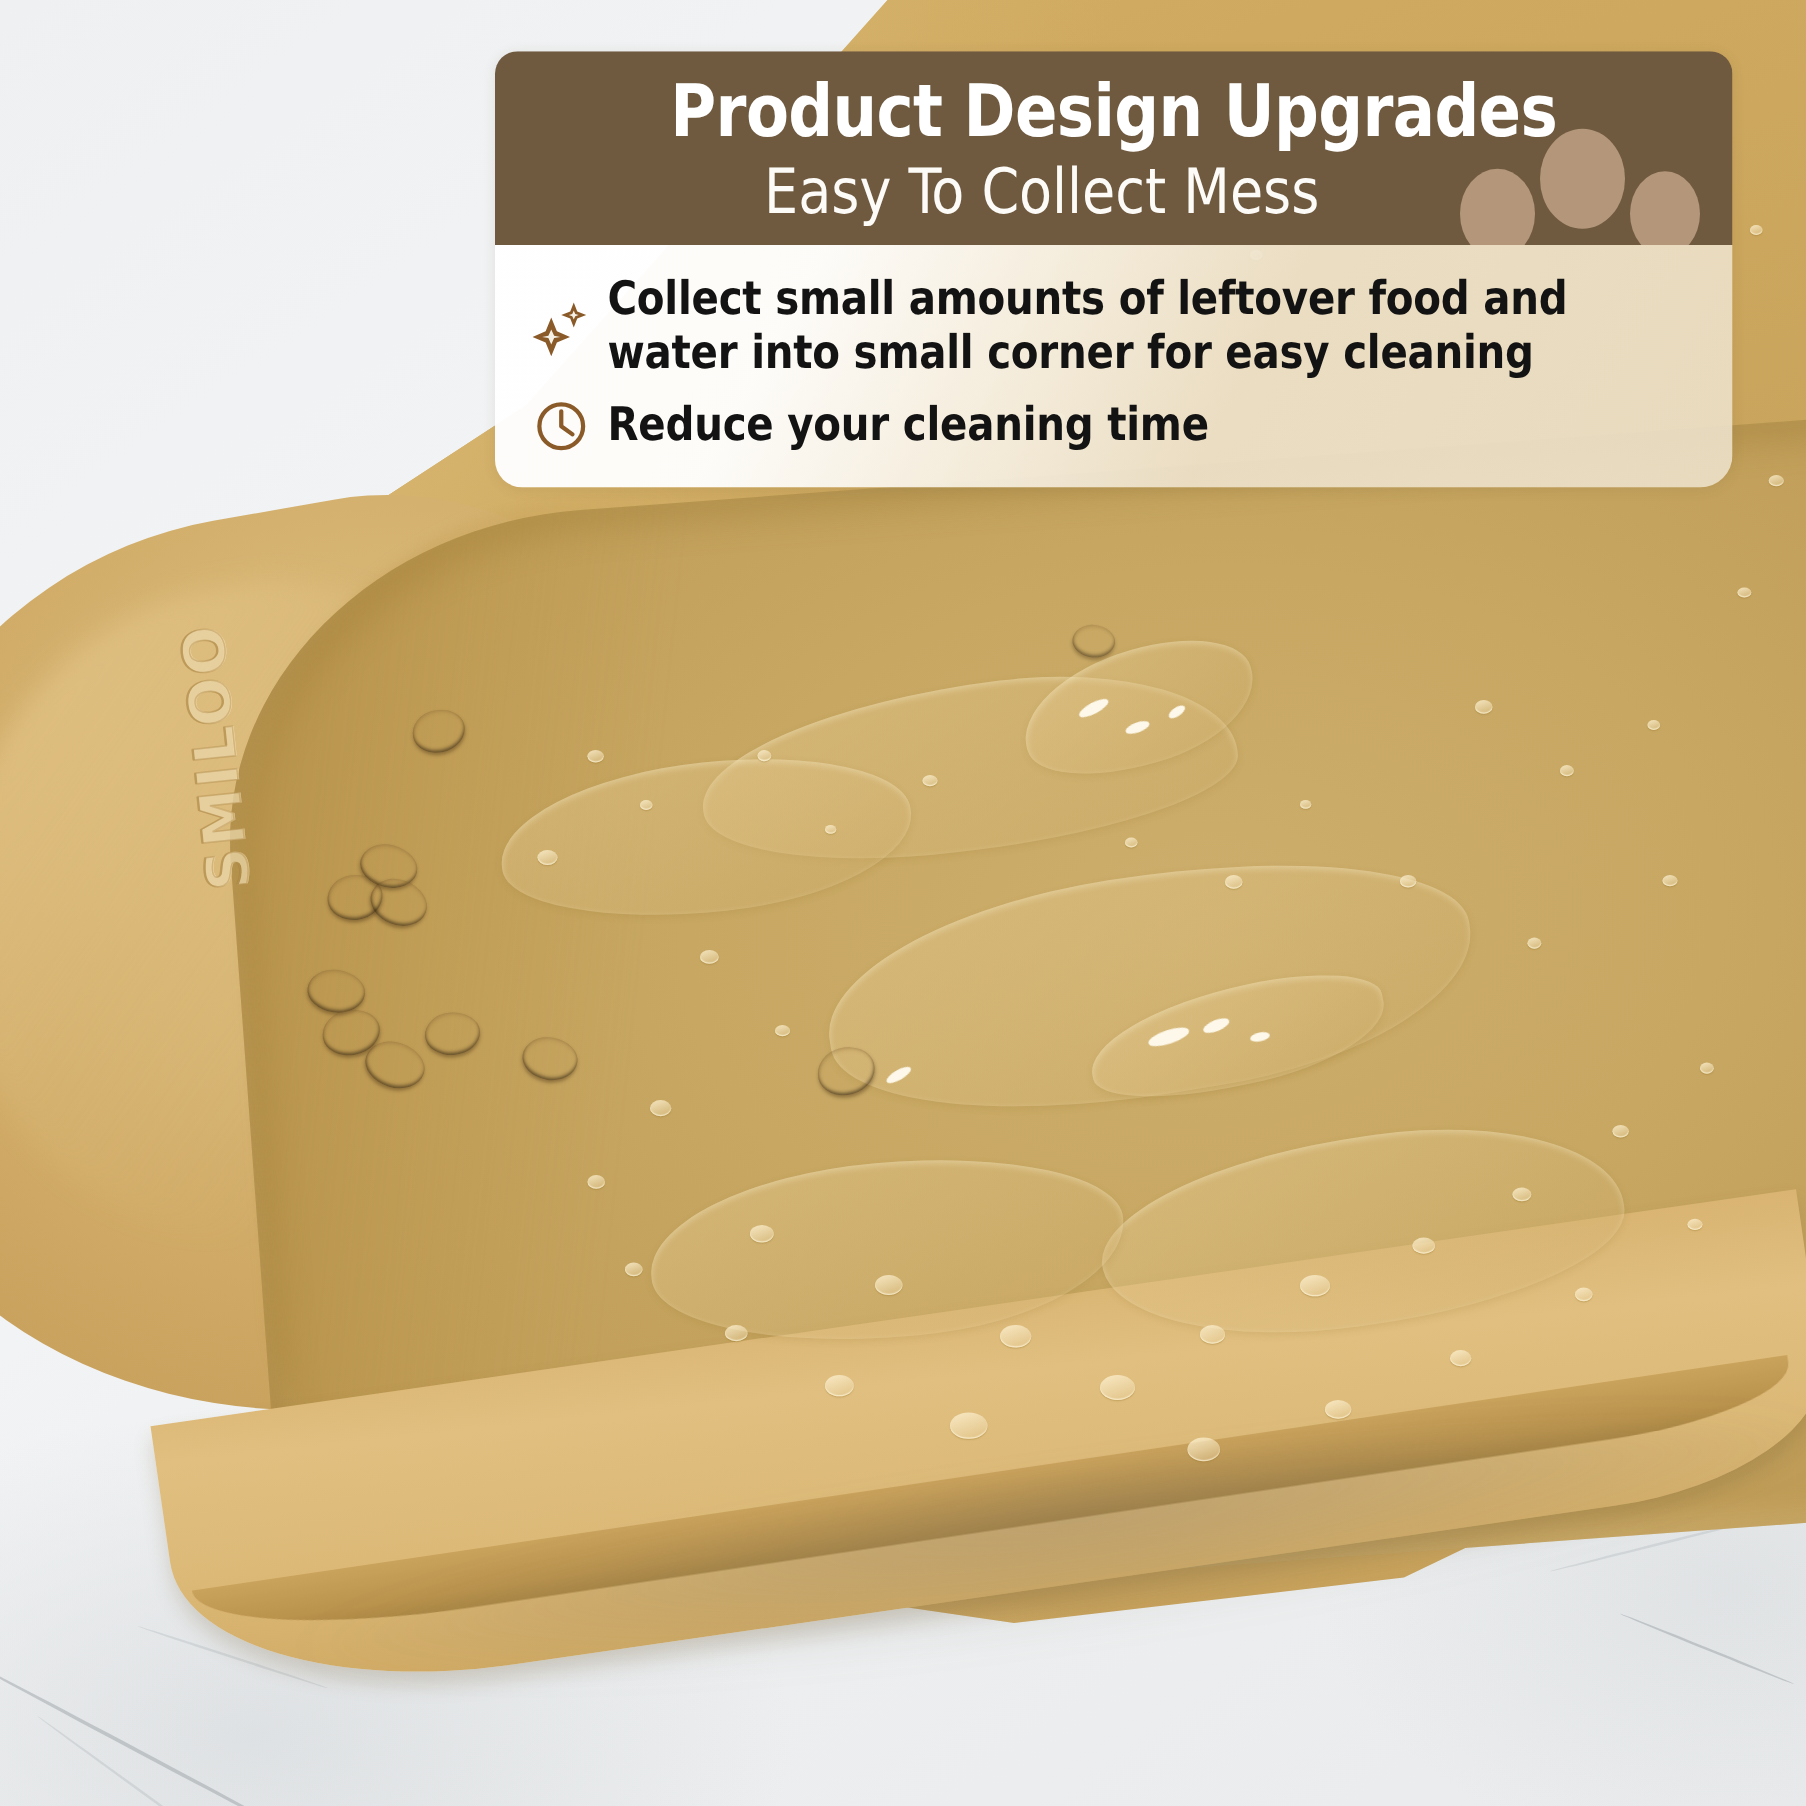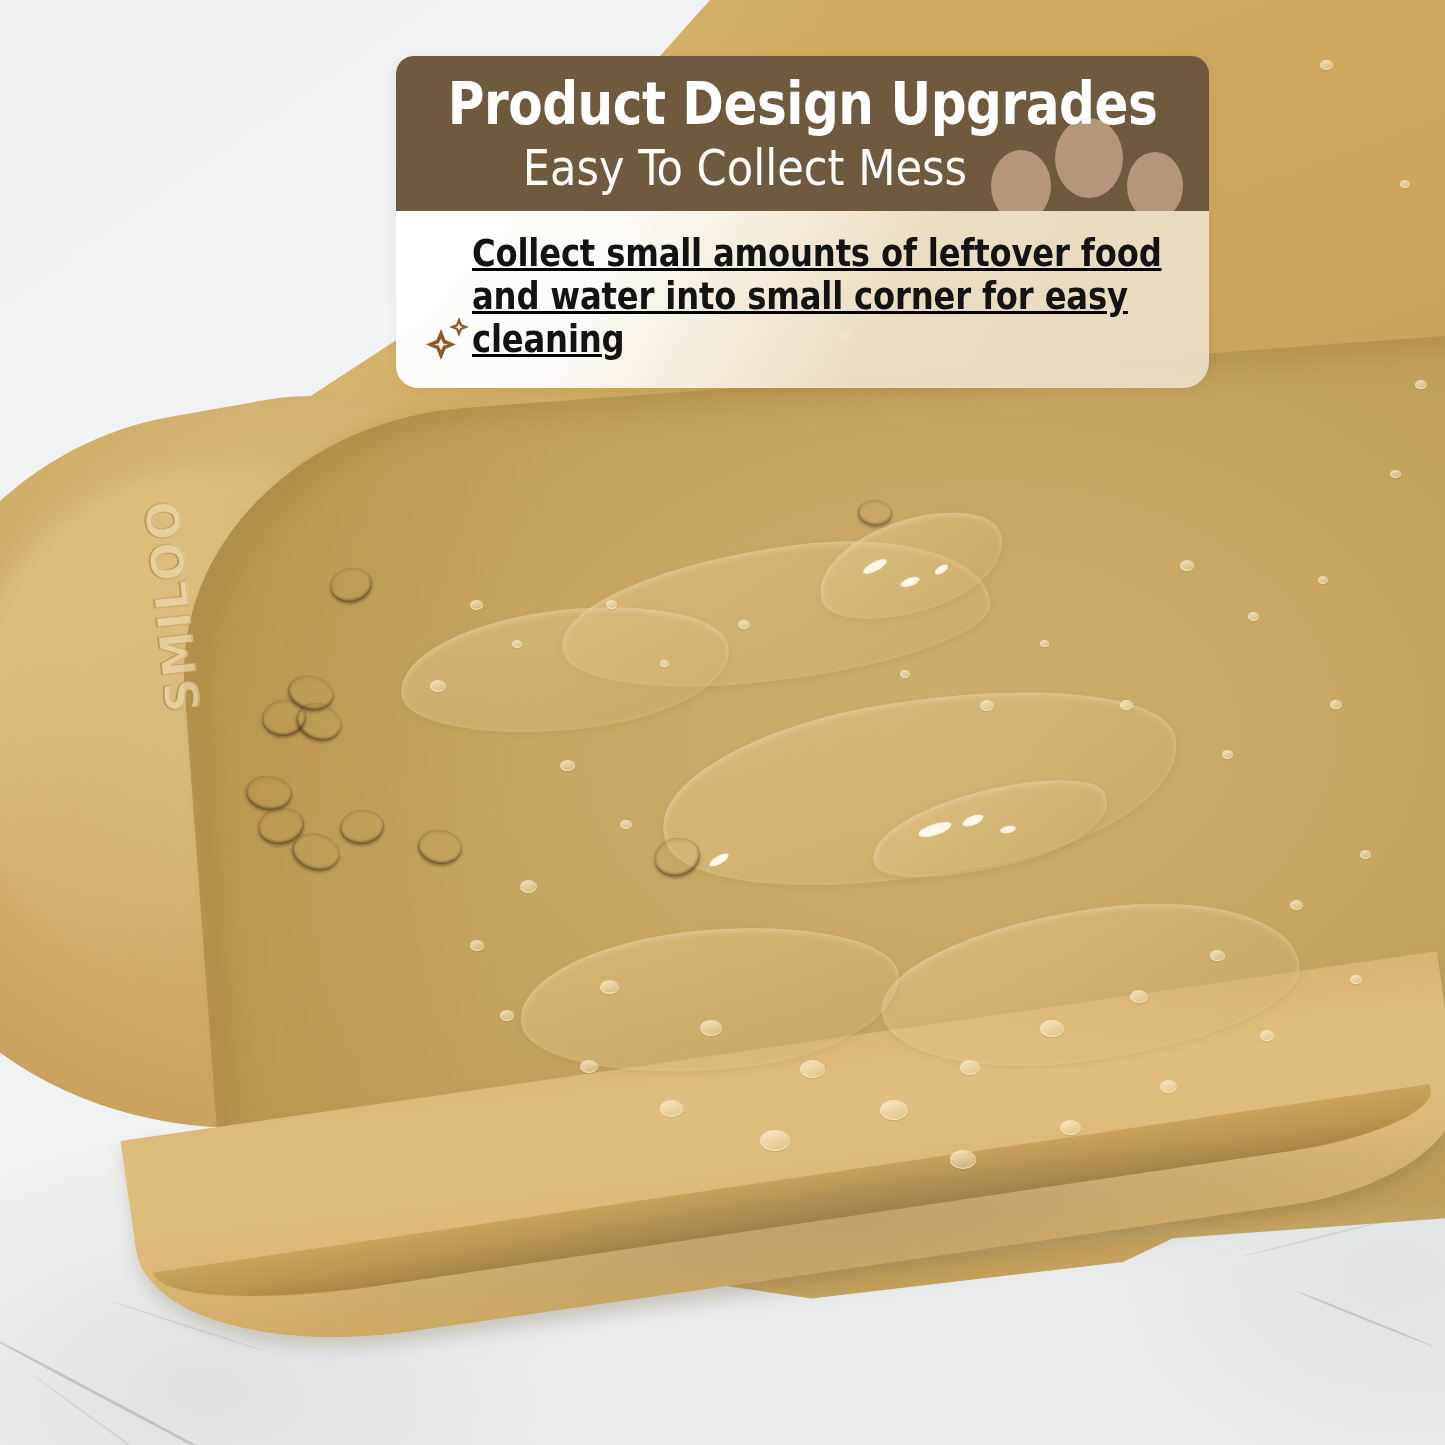--- a/index.html
+++ b/index.html
@@ -180,22 +180,22 @@
   }
   .kibble{
     position:absolute;border-radius:48% 52% 50% 50%/52% 48% 52% 48%;
     background:radial-gradient(ellipse at 34% 30%, #6b4a2a 0%, #523venue 0%, #4e361d 55%, #3a2614 100%);
     box-shadow:0 2px 3px rgba(80,56,24,.45), inset 0 -2px 3px rgba(30,18,8,.55), inset 1px 2px 3px rgba(150,112,60,.35);
   }
 
   
   .card{
     position:absolute;
-    left:396px;top:56px;
-    width:813px;
+    left:396px;top:41px;
+    width:990px;
     border-radius:18px 18px 26px 22px;
     overflow:hidden;
     box-shadow:0 2px 10px rgba(90,70,40,.10);
   }
   .card-head{
     position:relative;
     background:#6f5a40;
     padding:18px 26px 16px 26px;
     overflow:hidden;
   }
@@ -220,21 +220,21 @@
     white-space:nowrap;
     padding-right:120px;
     transform:scaleX(.96);
   }
   .card-body{
     position:relative;
     padding:22px 26px 26px 30px;
     background:
       linear-gradient(118deg, rgba(255,255,255,.97) 0%, rgba(255,255,255,.96) 24%, rgba(248,242,230,.93) 42%, rgba(238,227,205,.90) 60%, rgba(236,224,200,.90) 100%);
   }
-  .bullet{display:flex;align-items:flex-end;margin-bottom:12px;text-decoration:underline;}
+  .bullet{display:flex;align-items:center;gap:14px;margin-bottom:12px;}
   .bullet:last-child{margin-bottom:0;}
   .b-icon{flex:0 0 auto;width:46px;height:46px;display:flex;align-items:center;justify-content:center;margin-top:2px;}
   .b-text{
     font-size:37px;line-height:1.16;font-weight:700;
     color:#131313;
     letter-spacing:-.2px;
     font-family:"DejaVu Sans Condensed","Liberation Sans Narrow","Liberation Sans",sans-serif;
     transform:scaleX(.97);transform-origin:left center;
   }
   .bullet.tall .b-icon{margin-top:6px;}
@@ -363,17 +363,26 @@
             <path d="M15 13 L19.5 24 L30 28.5 L19.5 33 L15 44 L10.5 33 L0 28.5 L10.5 24 Z" fill="#8a5a29"></path>
             <path d="M15 22.5 L17.3 27.6 L22.3 28.5 L17.3 29.4 L15 34.5 L12.7 29.4 L7.7 28.5 L12.7 27.6 Z" fill="#f6f1e6"></path>
             <path d="M33 1 L35.8 8.2 L43 11 L35.8 13.8 L33 21 L30.2 13.8 L23 11 L30.2 8.2 Z" fill="#8a5a29"></path>
             <path d="M33 7.4 L34.2 10.1 L36.9 11 L34.2 11.9 L33 14.6 L31.8 11.9 L29.1 11 L31.8 10.1 Z" fill="#f6f1e6"></path>
           </svg>
         </span>
         <span class="b-text">Collect small amounts of leftover food and water into small corner for easy cleaning</span>
       </div>
 
 
+      <div class="bullet">
+        <span class="b-icon">
+          <svg width="44" height="44" viewBox="0 0 44 44" aria-hidden="true">
+            <circle cx="22" cy="22" r="17.5" fill="none" stroke="#8a5a29" stroke-width="3.4"></circle>
+            <path d="M22 10 V22 L31 28.5" fill="none" stroke="#8a5a29" stroke-width="3.4" stroke-linecap="round" stroke-linejoin="round"></path>
+          </svg>
+        </span>
+        <span class="b-text">Reduce your cleaning time</span>
+      </div>
 
     </div>
   </div>
 
 </div>
 
 </body></html>

